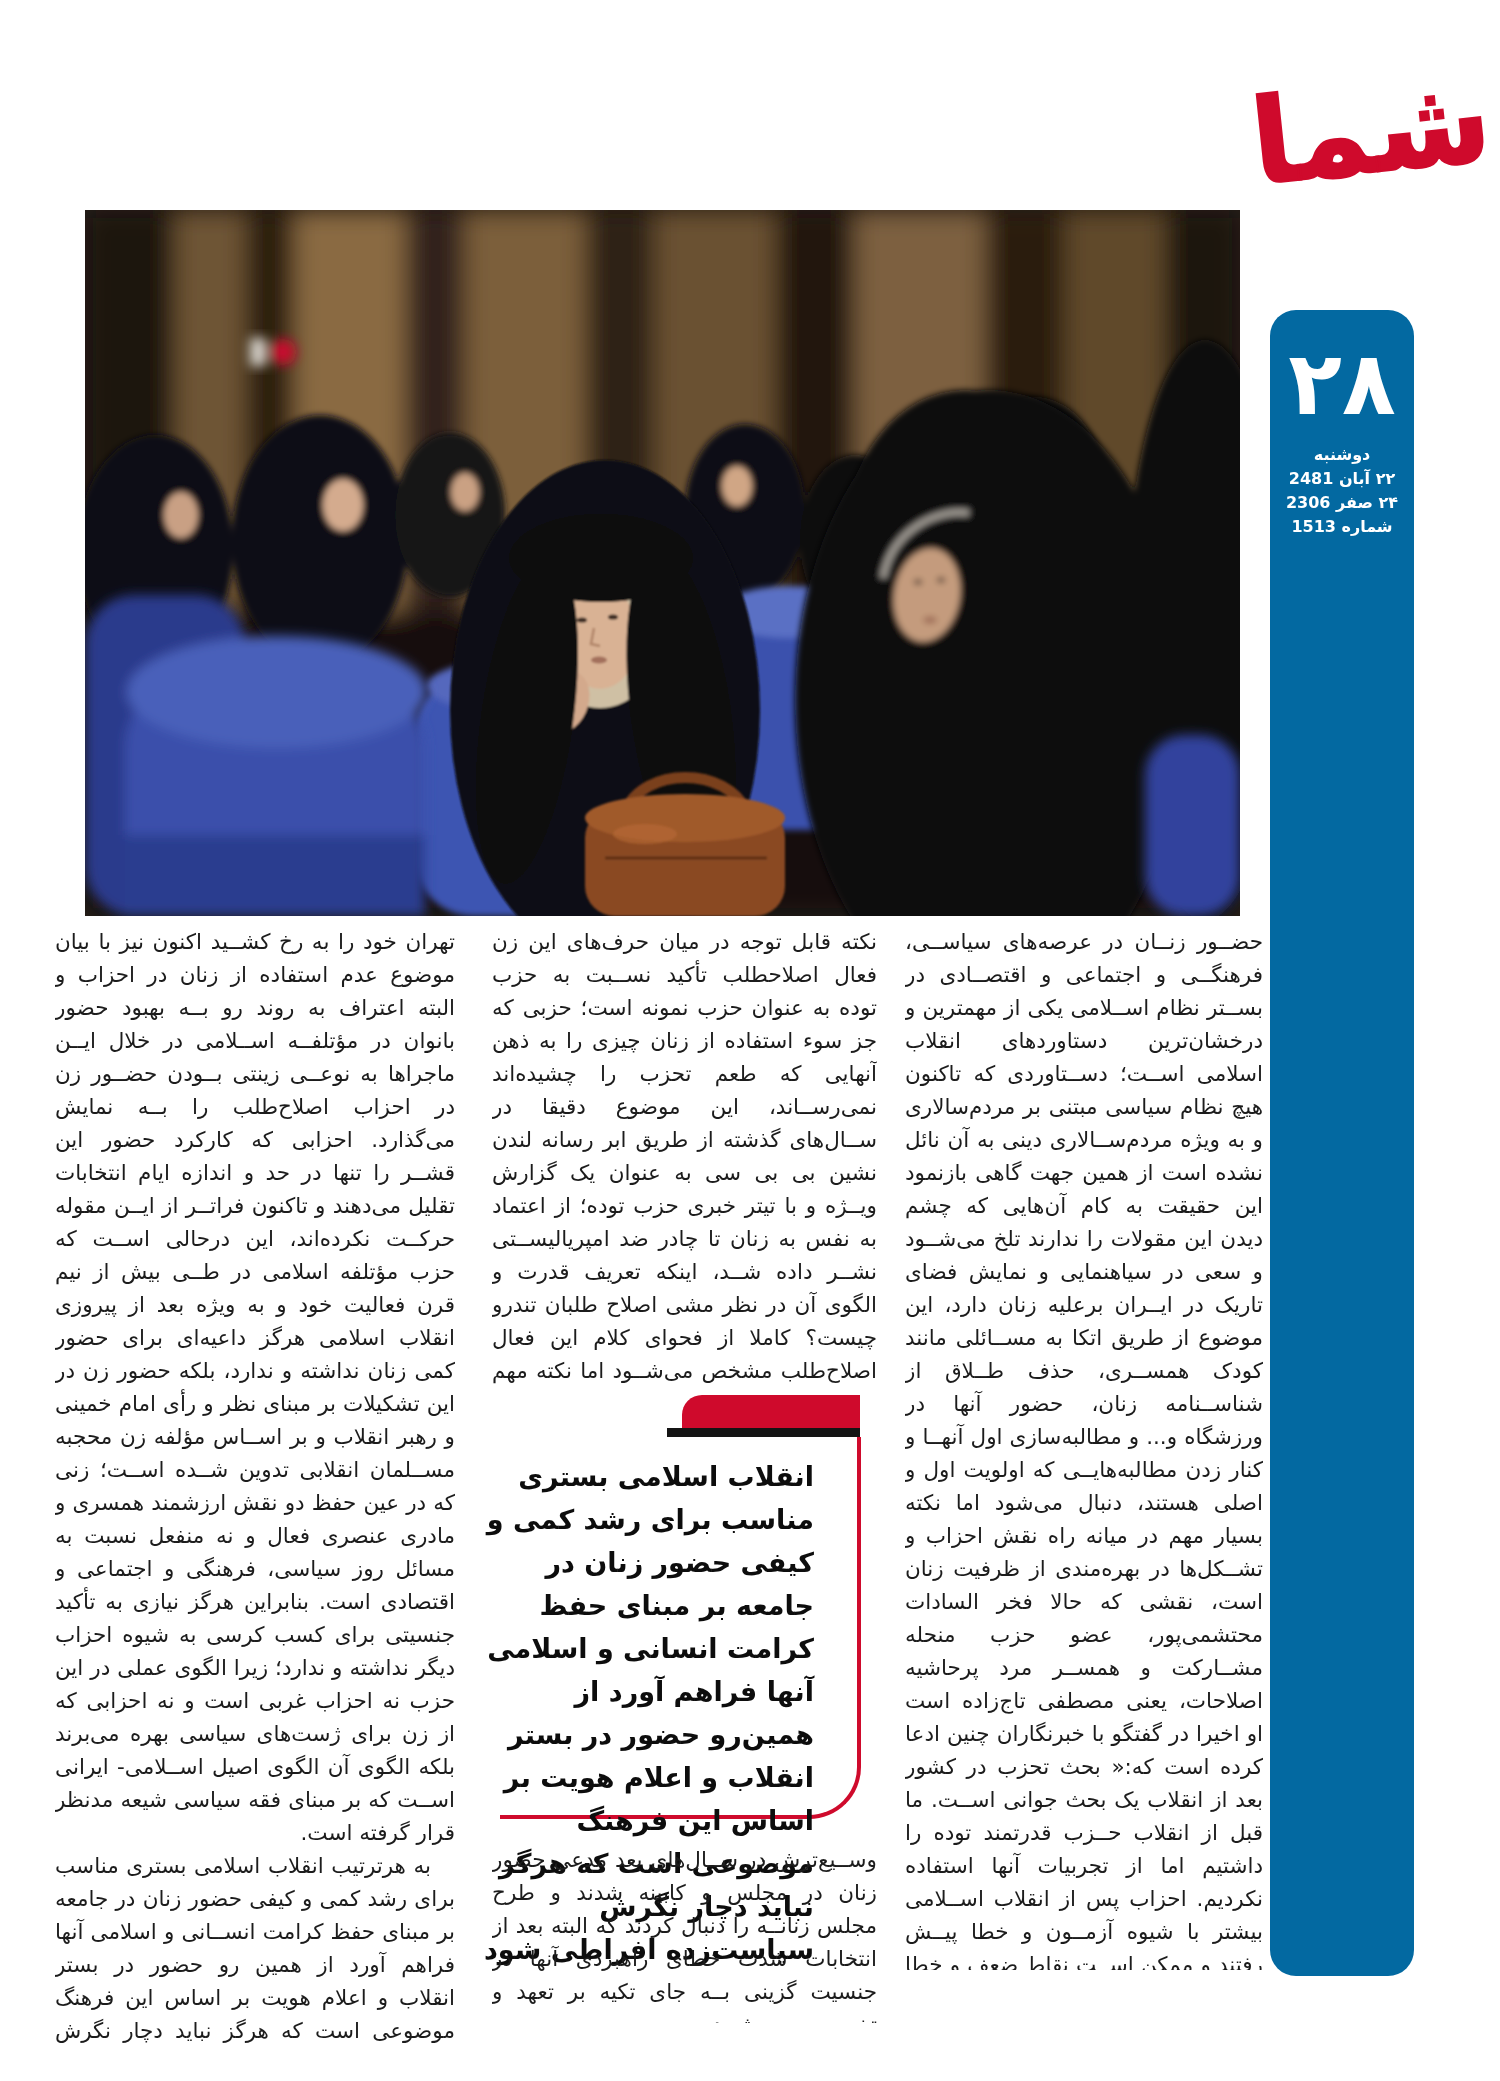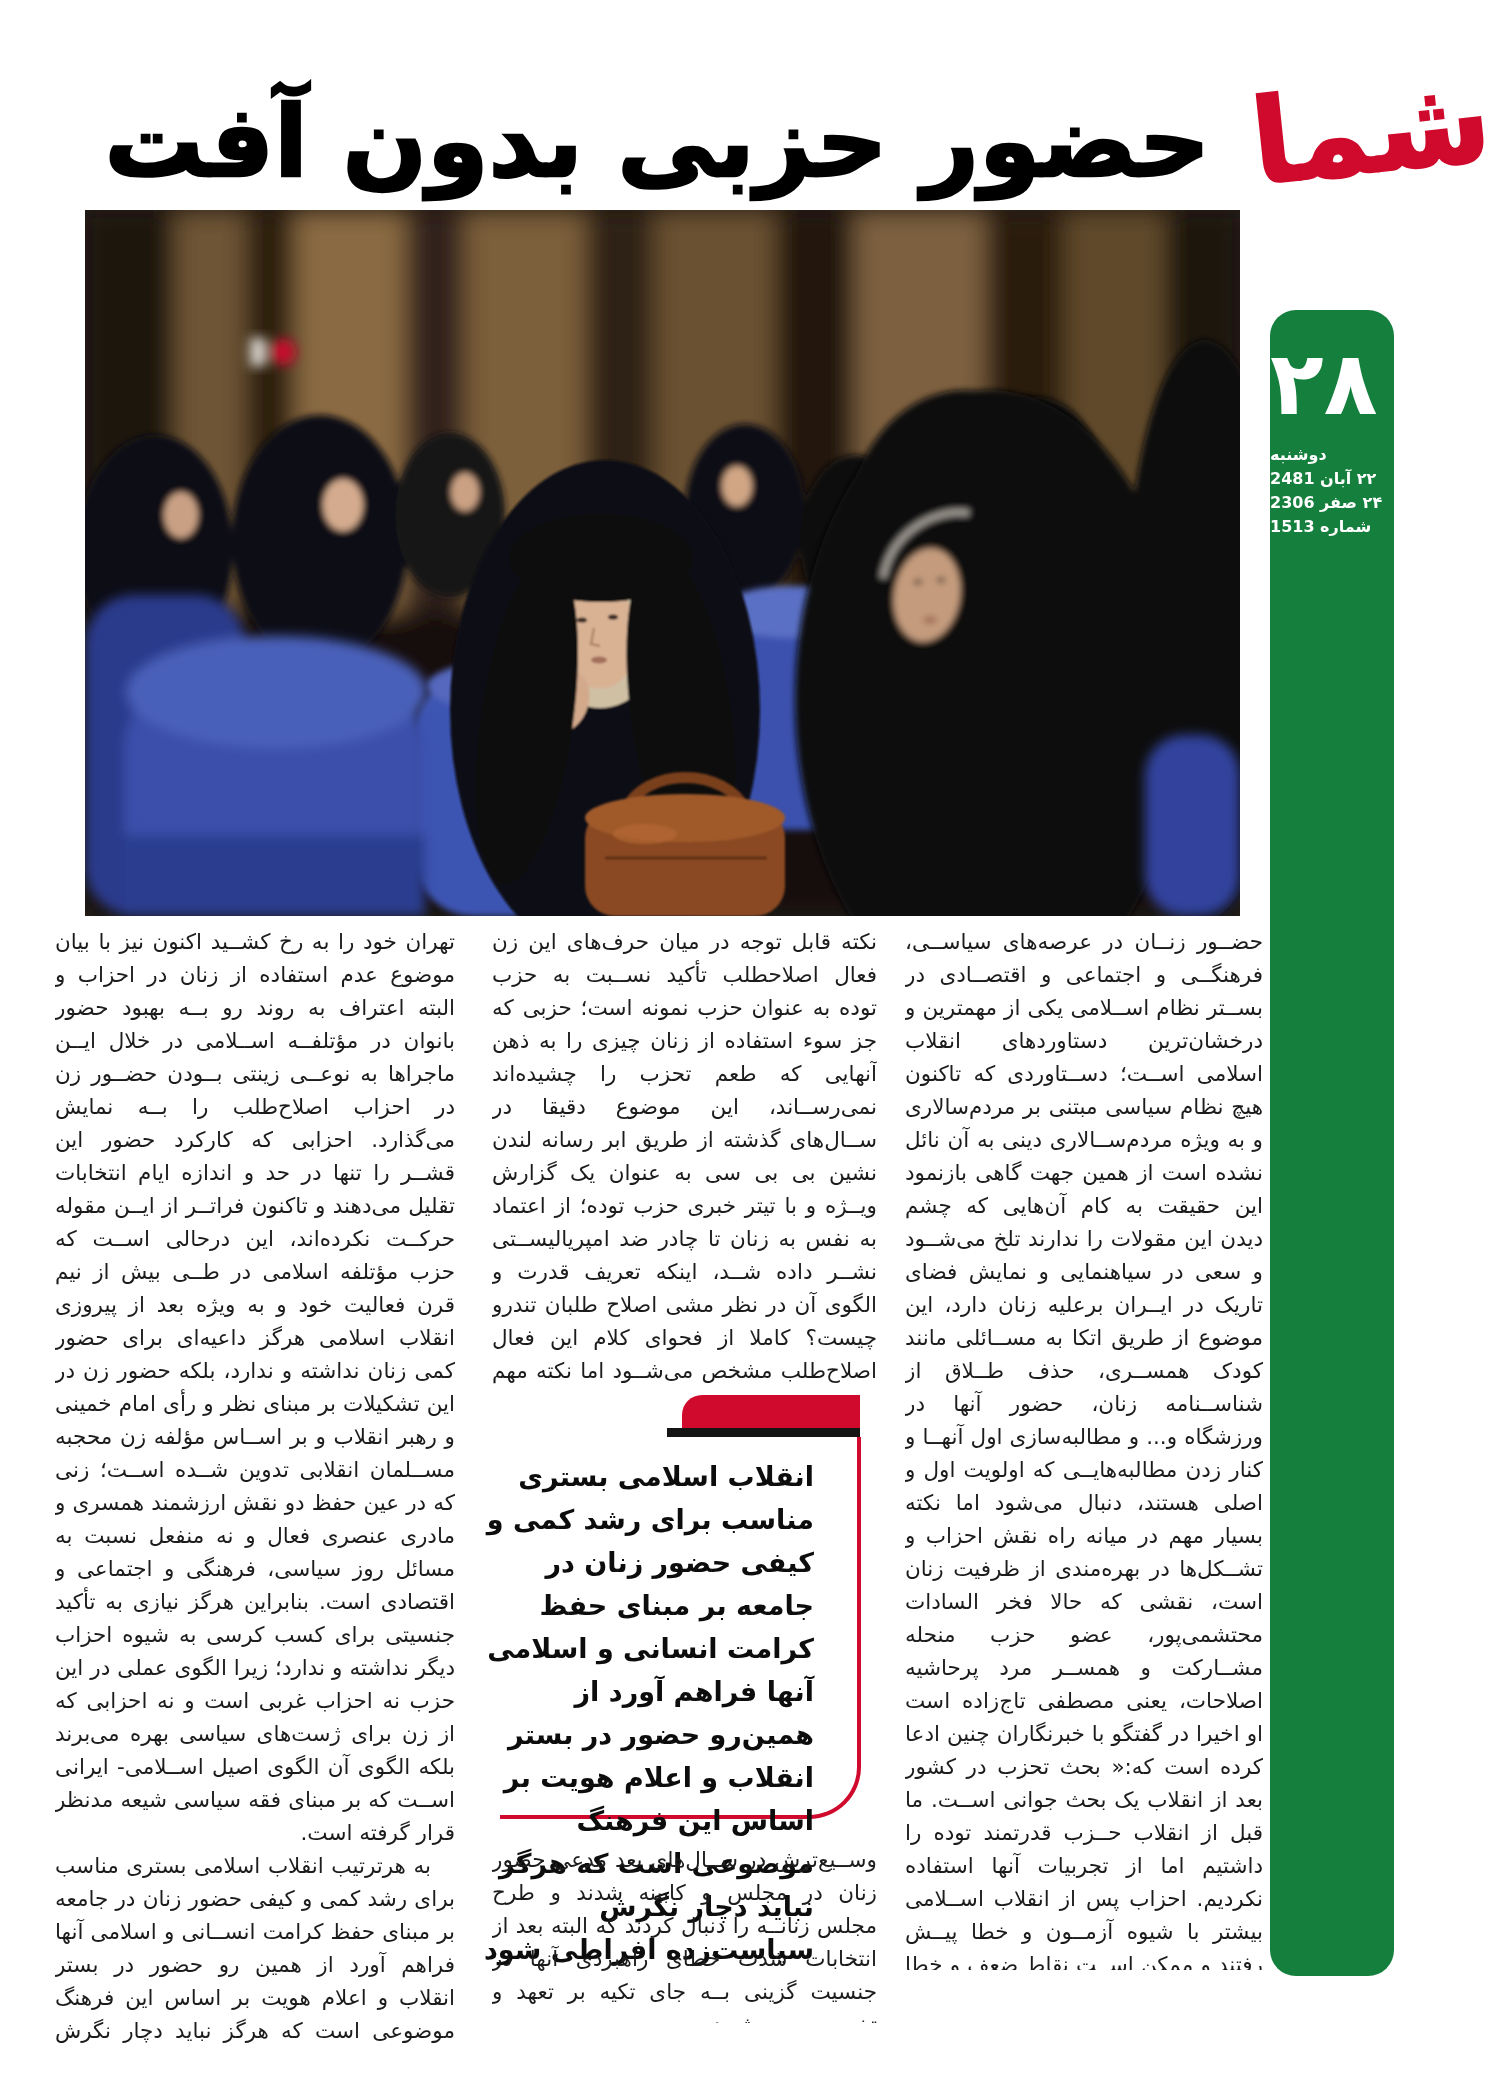--- a/index.html
+++ b/index.html
@@ -9,22 +9,22 @@
     font-family:"DejaVu Sans",sans-serif;
   }
   
   .logo{
     position:absolute;left:1252px;top:40px;width:160px;height:200px;
     color:#cf0a2c;font-size:118px;font-weight:bold;text-align:center;
     line-height:190px;transform:rotate(-6deg);
     -webkit-text-stroke:2px #cf0a2c;
   }
   .sidebar{
-    position:absolute;left:1270px;top:310px;width:124px;height:1666px;
-    background:#15803d;border-radius:26px;color:#fff;text-align:left;
+    position:absolute;left:1270px;top:310px;width:144px;height:1666px;
+    background:#0369a1;border-radius:26px;color:#fff;text-align:center;
   }
   .page-number{
     margin-top:26px;font-size:88px;font-weight:bold;line-height:1.1;
   }
   .sidebar-dates{
     margin-top:10px;font-size:16px;font-weight:bold;line-height:24px;
     direction:rtl;
   }
   .headline{
     position:absolute;left:150px;top:62px;width:1060px;height:160px;
@@ -95,21 +95,20 @@
   <div class="sidebar">
     <div class="page-number">۲۸</div>
     <div class="sidebar-dates">
       <div>دوشنبه</div>
       <div>۲۲ آبان 2481</div>
       <div>۲۴ صفر 2306</div>
       <div>شماره 1513</div>
     </div>
   </div>
 
-  <div class="headline">حضور حزبی بدون آفت</div>
 
   <div class="photo">
     <svg viewBox="0 0 1155 706" preserveAspectRatio="none">
       <defs>
         <filter id="b12" x="-30%" y="-30%" width="160%" height="160%">
             <feGaussianBlur stdDeviation="12"></feGaussianBlur>
           </filter>
         <filter id="b6" x="-30%" y="-30%" width="160%" height="160%">
             <feGaussianBlur stdDeviation="6"></feGaussianBlur>
           </filter>

